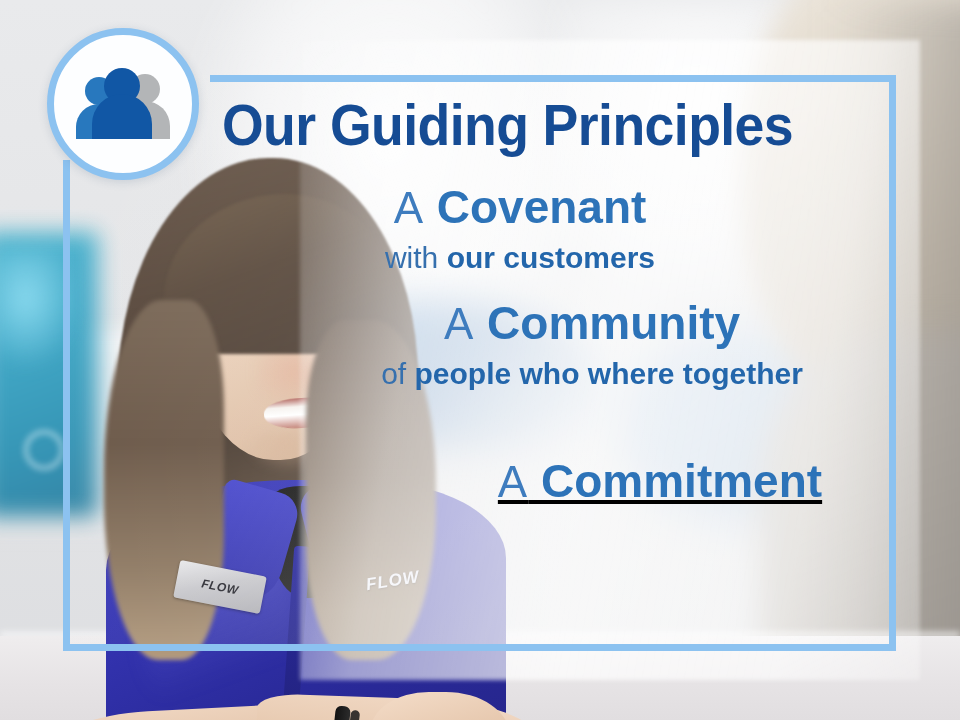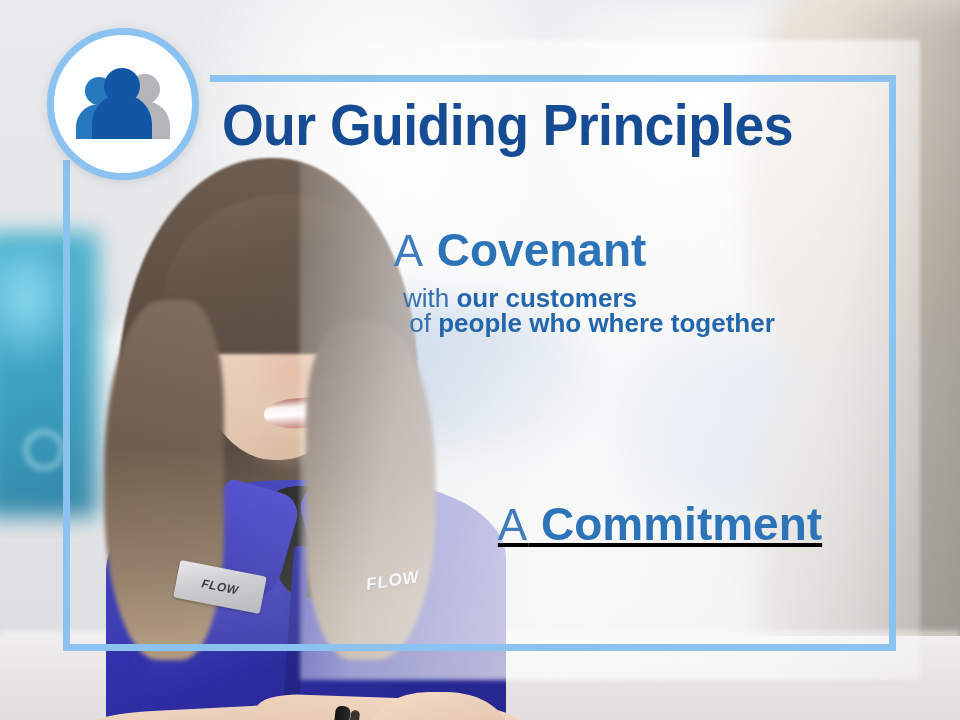--- a/index.html
+++ b/index.html
@@ -289,28 +289,28 @@
     letter-spacing:-.6px;
     transform:scaleX(.94);
     transform-origin:left center;
     white-space:nowrap;
   }
 
   .block { position:absolute; text-align:center; }
 
   .headline {
     font-size:46px; line-height:1.04; white-space:nowrap;
-    color:#2D73B8; font-weight:bold;margin-top:43px;
+    color:#2D73B8; font-weight:bold;
   }
   .headline .art {
     font-weight:normal; color:#3E7CBE; font-size:44px;
     letter-spacing:1px;
   }
   .sub {
-    font-size:26px; line-height:1.32; color:#3670AE; font-weight:normal;
+    font-size:30px; line-height:1.32; color:#3670AE; font-weight:normal;
     margin-top:6px; white-space:nowrap;
   }
   .sub b { font-weight:bold; color:#2366AB; }
   .sub-wrap { white-space:normal; }
 
   .b1 { left:330px; top:184px; width:380px; }
   .b2 { left:372px; top:300px; width:440px; }
   .b3 { left:430px; top:458px; width:460px;text-decoration:underline; }
   .b3 .sub { white-space:normal; line-height:1.34; }
 </style>
@@ -401,20 +401,24 @@
       <div class="headline">
         <span class="art">A</span>
         <span>Covenant</span>
       </div>
       <div class="sub">
         <span>with </span><b>our customers</b>
       </div>
     </div>
 
     <div class="block b2">
+      <div class="headline">
+        <span class="art">A</span>
+        <span>Community</span>
+      </div>
       <div class="sub">
         <span>of </span><b>people who where together</b><br>
       </div>
     </div>
 
     <div class="block b3">
       <div class="headline">
         <span class="art">A</span>
         <span>Commitment</span>
       </div>

